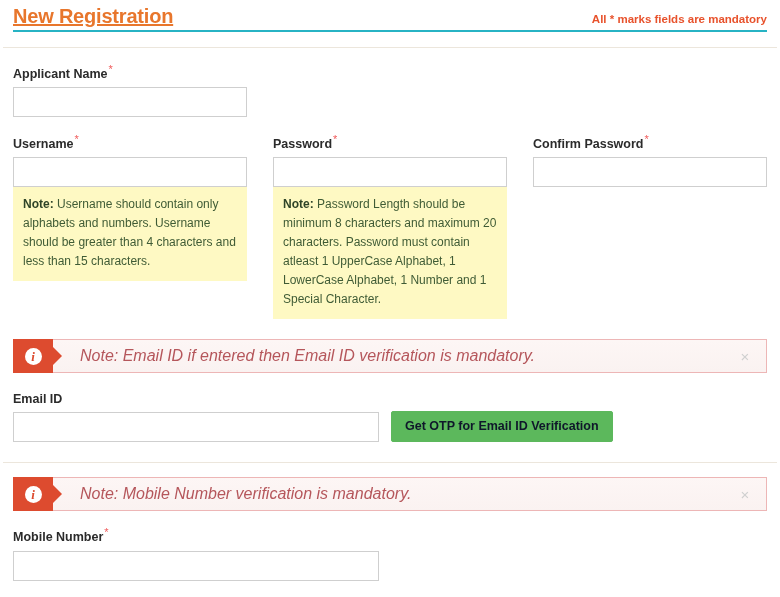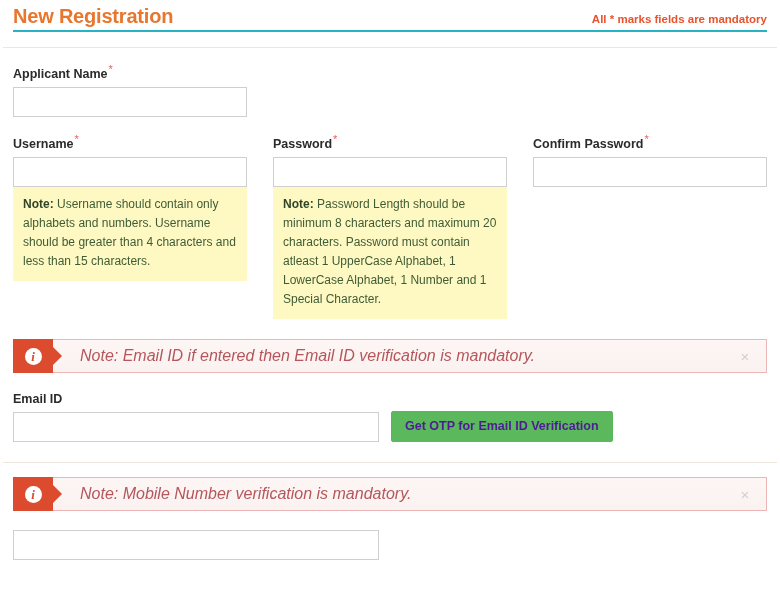--- a/index.html
+++ b/index.html
@@ -29,20 +29,21 @@
     justify-content: space-between;
     height: 28px;
   }
   .page-title {
     font-size: 20px;
     font-weight: bold;
     color: #e8762c;
     letter-spacing: -0.2px;
     line-height: 24px;
     white-space: nowrap;
+    text-decoration: underline;
   }
   .mandatory-note {
     font-size: 11.5px;
     color: #e8522c;
     font-weight: bold;
     white-space: nowrap;
     line-height: 14px;
   }
   .teal-rule {
     position: absolute;
@@ -196,21 +197,21 @@
     align-items: flex-end;
     gap: 12px;
     padding: 0 13px;
   }
   .otp-field-col { width: 366px; }
   .otp-field-col .text-input { margin-top: 5px; }
   .otp-btn {
     height: 31px;
     background: #5cb85c;
     border: 1px solid #5cb85c;
-    color: #4c1d95;
+    color: #0f172a;
     font-family: "Liberation Sans", sans-serif;
     font-size: 12.5px;
     font-weight: bold;
     padding: 0 13px;
     border-radius: 2px;
     cursor: pointer;
     white-space: nowrap;
     line-height: 29px;
   }
   .spacer-14 { height: 14px; }
@@ -293,17 +294,18 @@
     </div>
     <div class="alert-text">Note: Mobile Number verification is mandatory.</div>
     <button class="alert-close">×</button>
   </div>
 </div>
 
 <div class="spacer-14"></div>
 
 <div class="otp-row">
   <div class="otp-field-col">
+    <div class="field-label"><span>Mobile Number</span><span class="req-star">*</span></div>
     <input class="text-input" type="text" value="" placeholder="" style="">
   </div>
 </div>
 
 <div class="spacer-20"></div>
 
 </body></html>

